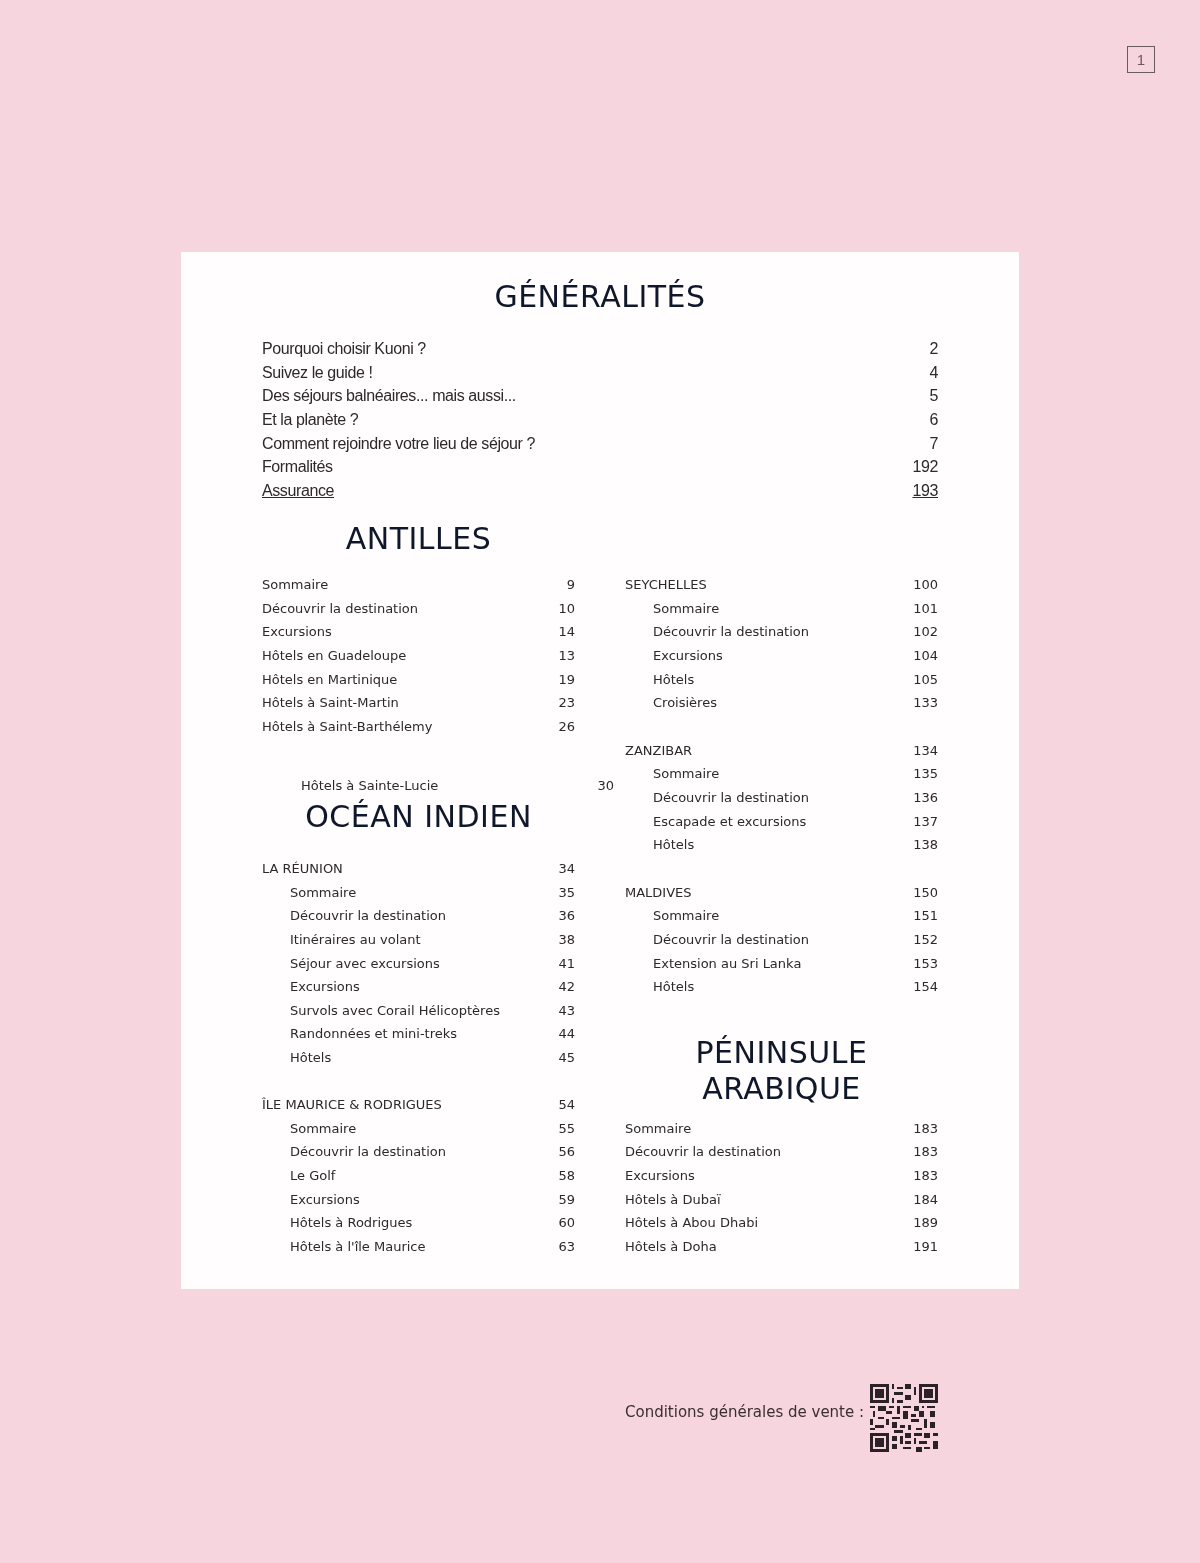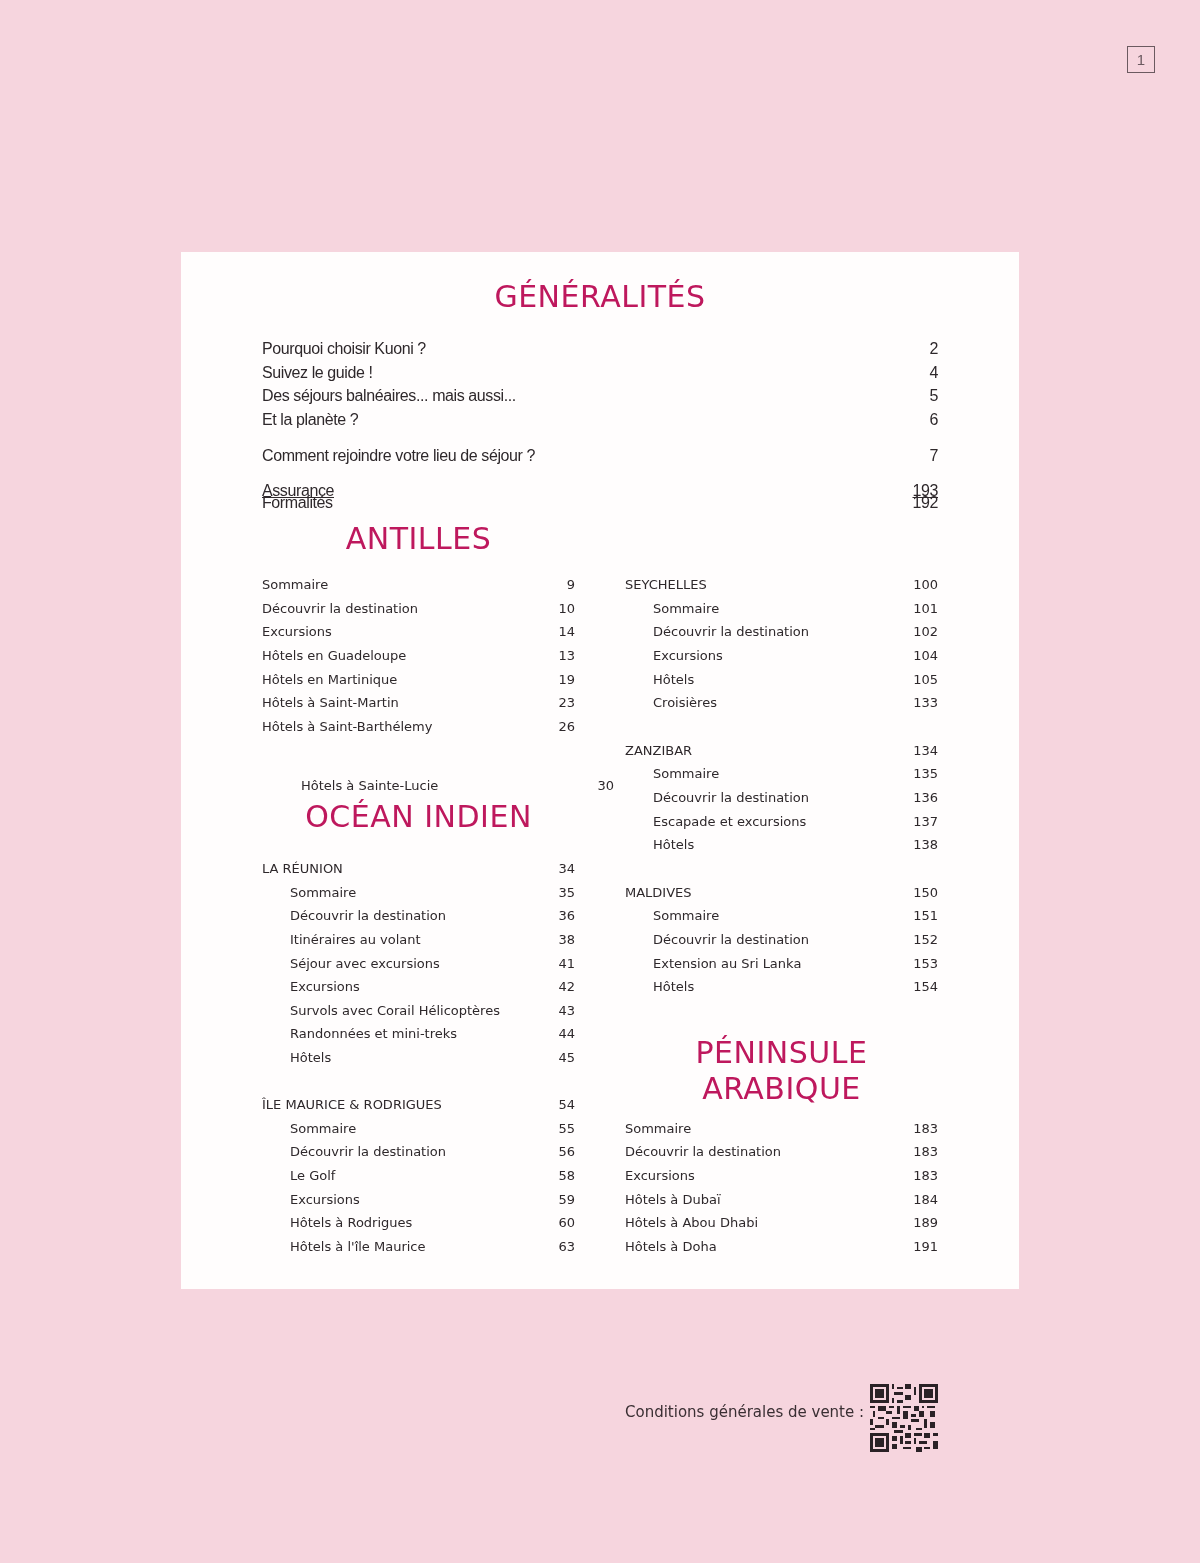--- a/index.html
+++ b/index.html
@@ -11,21 +11,21 @@
     position:absolute; left:1127px; top:46px; width:28px; height:27px;
     border:1px solid #6b5a60; box-sizing:border-box;
     font-size:15px; color:#6b5a60; text-align:center; line-height:25px;
     font-family:"Liberation Sans", sans-serif;
   }
   .panel {
     position:absolute; left:181px; top:252px; width:838px; height:1037px;
     background:#fffdfd;
   }
   .h1 {
-    position:absolute; font-size:30px; font-weight:400; color:#be185d;
+    position:absolute; font-size:30px; font-weight:400; color:#0f172a;
     text-align:center; letter-spacing:0.5px; line-height:36px;
   }
   .row {
     position:absolute; height:24px; display:flex; justify-content:space-between;
     font-size:13px; line-height:24px; color:#2e282b; white-space:nowrap;
   }
   .row .lbl { }
   .row .pg { text-align:right; }
   .gen .row { font-family:"Liberation Sans Narrow","Liberation Sans", sans-serif; font-size:16px; letter-spacing:-0.4px; }
   .footer-text {
@@ -54,25 +54,25 @@
       <span class="pg">4</span>
     </div>
   <div class="row" style="left:262px;top:384px;width:676px;">
       <span class="lbl">Des séjours balnéaires... mais aussi...</span>
       <span class="pg">5</span>
     </div>
   <div class="row" style="left:262px;top:408px;width:676px;">
       <span class="lbl">Et la planète ?</span>
       <span class="pg">6</span>
     </div>
-  <div class="row" style="left:262px;top:444px;width:676px;">
+  <div class="row" style="left:262px;top:432px;width:676px;">
       <span class="lbl">Comment rejoindre votre lieu de séjour ?</span>
       <span class="pg">7</span>
     </div>
-  <div class="row" style="left:262px;top:455px;width:676px;margin-top:36px;">
+  <div class="row" style="left:262px;top:455px;width:676px;">
       <span class="lbl">Formalités</span>
       <span class="pg">192</span>
     </div>
   <div class="row" style="left:262px;top:479px;width:676px;text-decoration:underline;">
       <span class="lbl">Assurance</span>
       <span class="pg">193</span>
     </div>
 </div>
 
 <div class="h1" style="left:262px;top:521px;width:313px;">ANTILLES</div>

